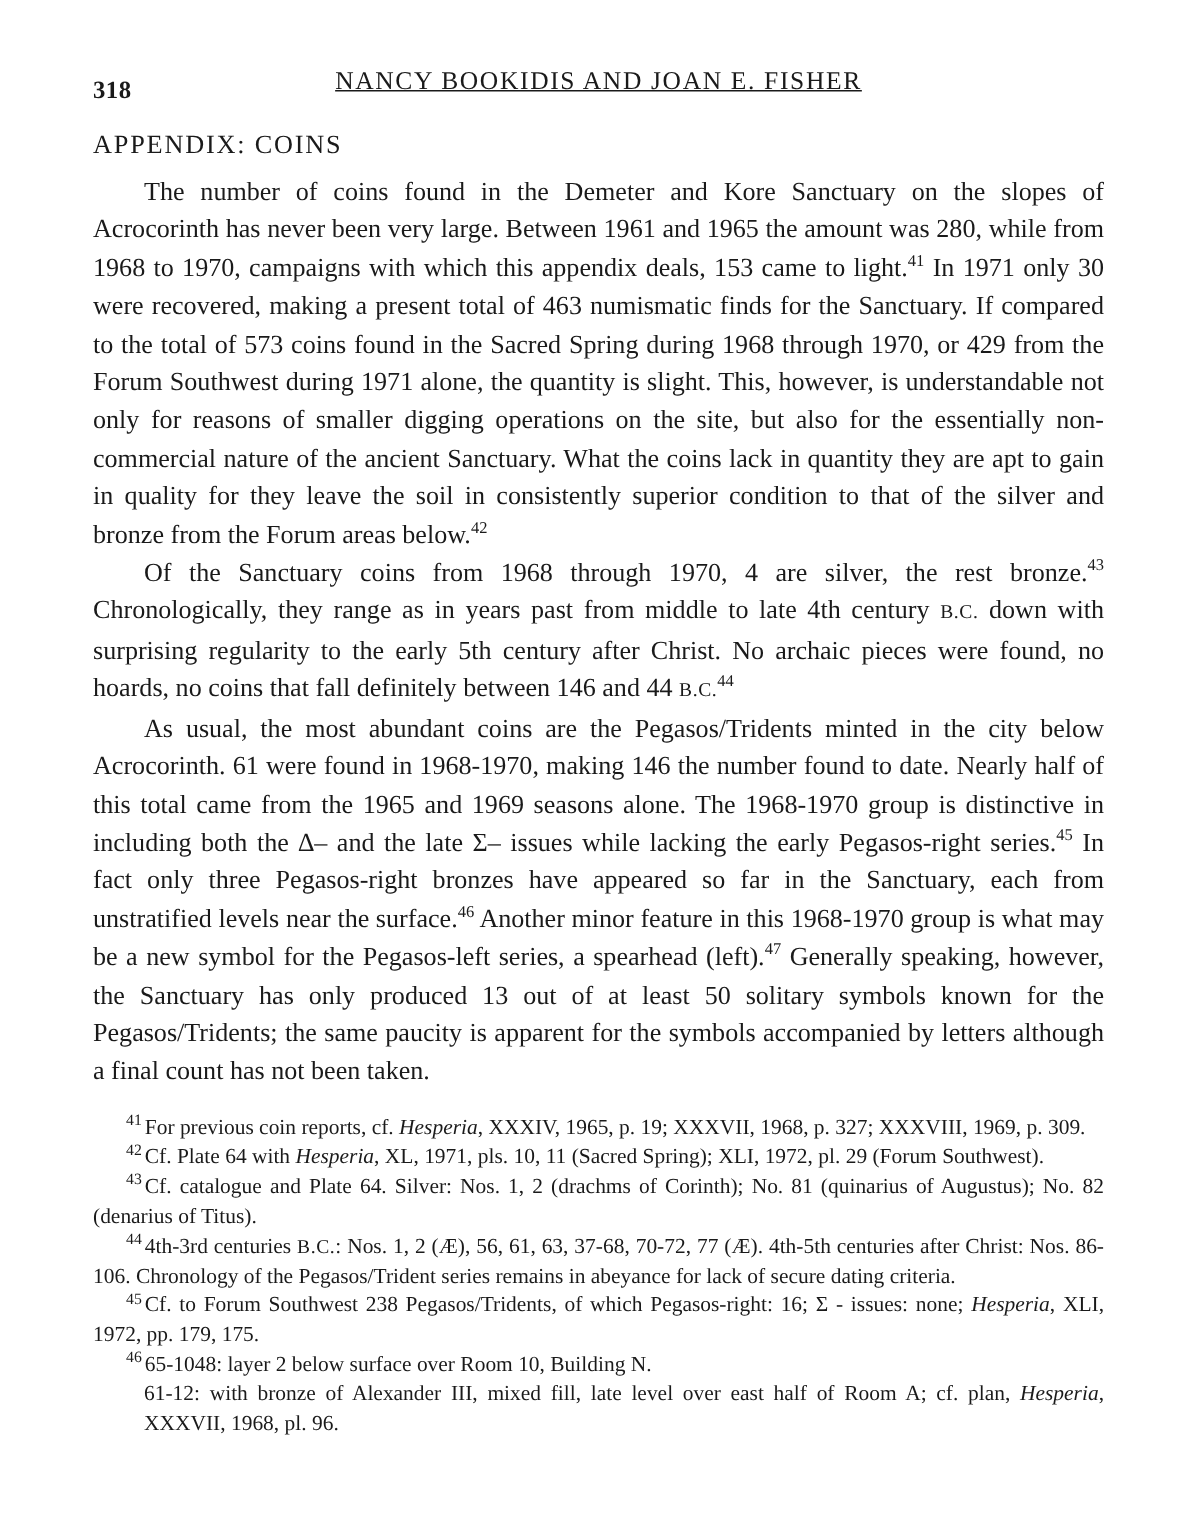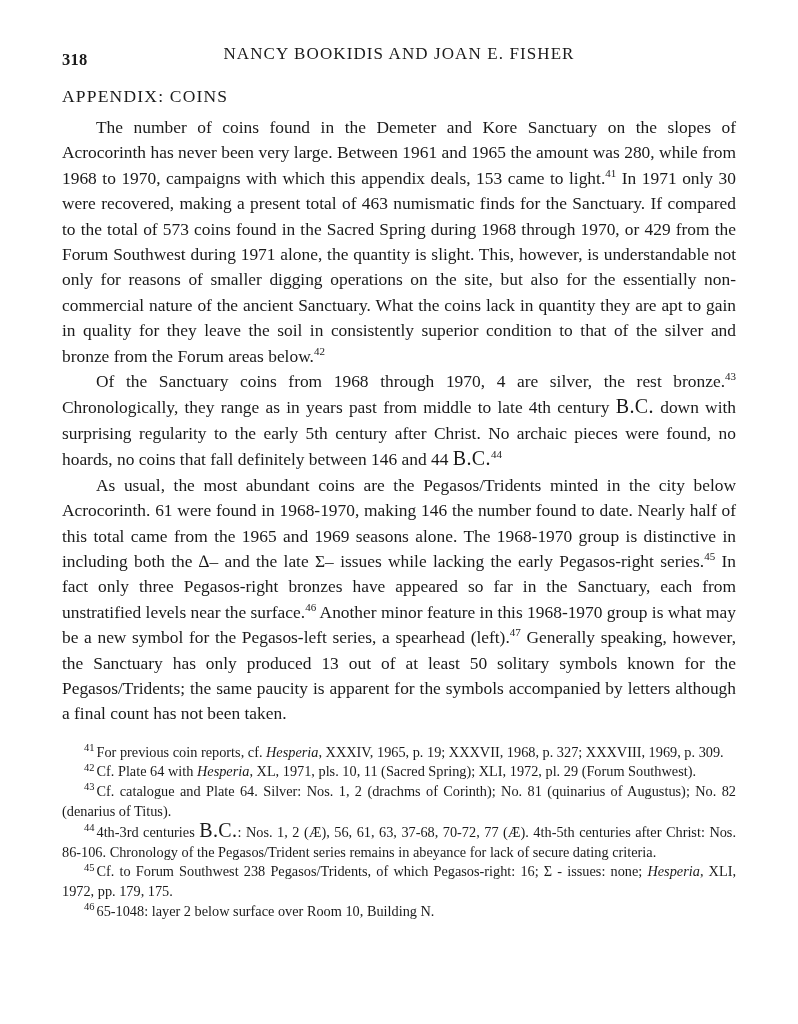--- a/index.html
+++ b/index.html
@@ -35,39 +35,40 @@
     font-weight: bold;
     letter-spacing: 0.3px;
   }
   .head-title {
     text-align: center;
     font-size: 17px;
     letter-spacing: 1.1px;
     font-variant: small-caps;
     text-transform: uppercase;
     white-space: nowrap;
+    text-decoration: underline;
   }
   .appendix-title {
     font-size: 17.5px;
     letter-spacing: 1.2px;
     margin: 12px 0 8px 0;
   }
   .body-text p {
     margin: 0;
     font-size: 17.4px;
     line-height: 25.4px;
     text-align: justify;
     text-indent: 34px;
     hyphens: none;
   }
   .body-text p + p {
     margin-top: 0px;
   }
   .sc {
-    font-size: 20px;
+    font-size: 13px;
     letter-spacing: 0.4px;
   }
   .it { font-style: italic; margin-top: 16px; }
   sup.note {
     font-size: 11px;
     vertical-align: super;
     line-height: 0;
   }
   .notes {
     margin-top: 16px;
@@ -115,15 +116,16 @@
 
   <div class="notes">
     <div id="notes-list">
         <div class="note-p"><span class="notenum">41</span><span>For previous coin reports, cf. </span><span class="it">Hesperia</span><span>, XXXIV, 1965, p. 19; XXXVII, 1968, p. 327; XXXVIII, 1969, p. 309.</span></div>
         <div class="note-p"><span class="notenum">42</span><span>Cf. Plate 64 with </span><span class="it">Hesperia</span><span>, XL, 1971, pls. 10, 11 (Sacred Spring); XLI, 1972, pl. 29 (Forum Southwest).</span></div>
         <div class="note-p"><span class="notenum">43</span><span>Cf. catalogue and Plate 64.  Silver:  Nos. 1, 2 (drachms of Corinth); No. 81 (quinarius of Augustus); No. 82 (denarius of Titus).</span></div>
         <div class="note-p"><span class="notenum">44</span><span>4th-3rd centuries </span><span class="sc">B.C.</span><span>:  Nos. 1, 2 (Æ), 56, 61, 63, 37-68, 70-72, 77 (Æ).  4th-5th centuries after Christ:  Nos. 86-106.  Chronology of the Pegasos/Trident series remains in abeyance for lack of secure dating criteria.</span></div>
         <div class="note-p"><span class="notenum">45</span><span>Cf. to Forum Southwest 238 Pegasos/Tridents, of which Pegasos-right:  16; Σ - issues: none; </span><span class="it">Hesperia</span><span>, XLI, 1972, pp. 179, 175.</span></div>
         <div class="note-p"><span class="notenum">46</span><span>65-1048:    layer 2 below surface over Room 10, Building N.</span></div>
       </div>
+    <div class="sub"><span>61-12:     with bronze of Alexander III, mixed fill, late level over east half of Room A; cf. plan, </span><span class="it">Hesperia</span><span>, XXXVII, 1968, pl. 96.</span></div>
   </div>
 
 </div>
 
 </body></html>

